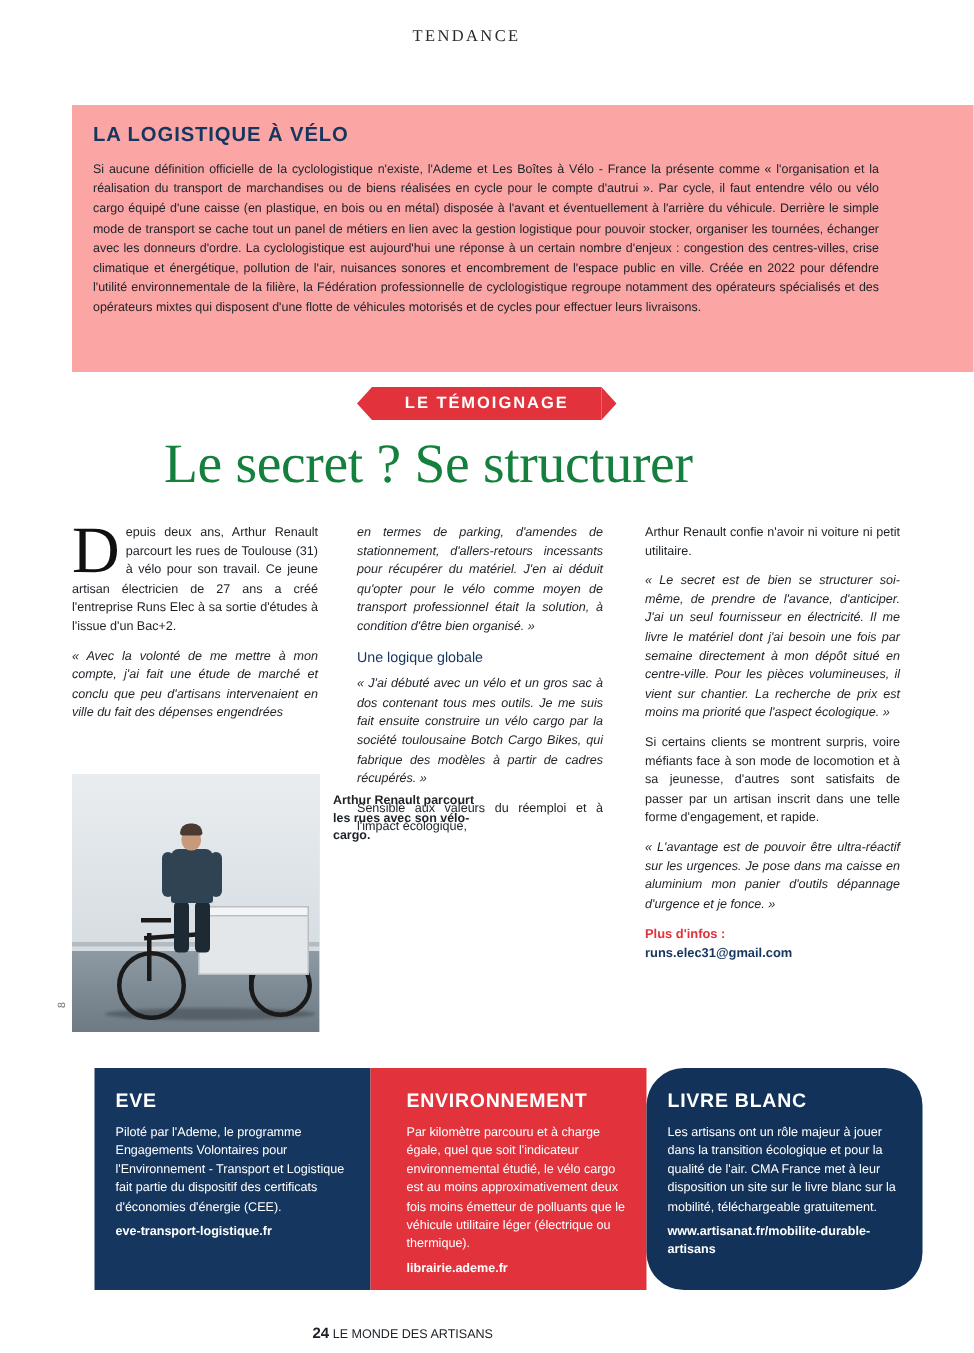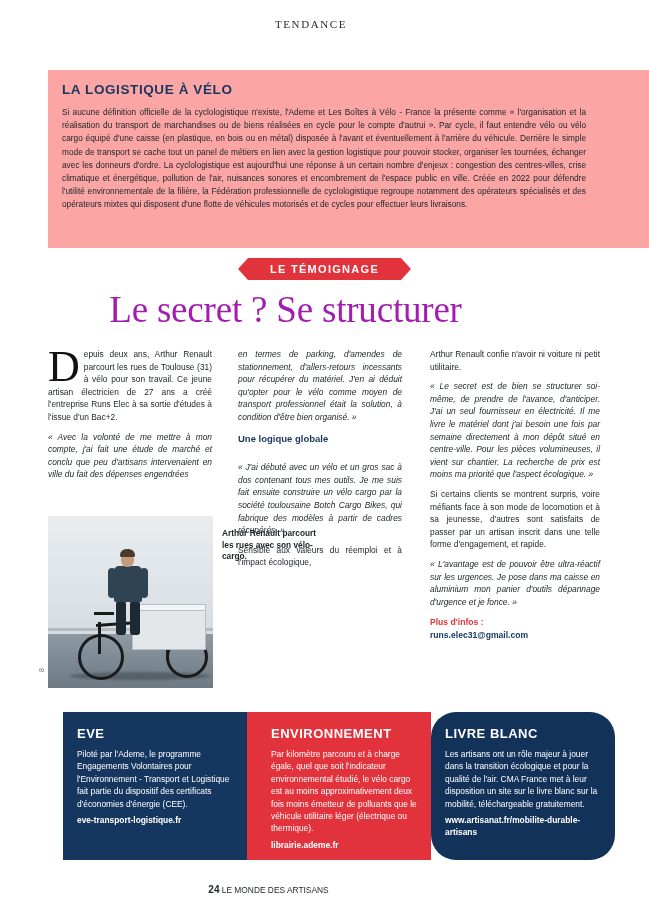--- a/index.html
+++ b/index.html
@@ -105,21 +105,21 @@
   
   .headline {
     position: absolute;
     left: 0;
     top: 288px;
     width: 571px;
     text-align: center;
     font-family: "Liberation Serif", serif;
     font-size: 37px;
     letter-spacing: -0.2px;
-    color: #a21caf;
+    color: #15803d;
   }
 
   
   .col {
     position: absolute;
     top: 348px;
     font-family: "Liberation Sans", sans-serif;
     font-size: 8.4px;
     line-height: 12.6px;
     text-align: justify;
@@ -133,24 +133,24 @@
     float: left;
     font-family: "Liberation Serif", serif;
     font-size: 44px;
     line-height: 34px;
     padding: 2px 4px 0 0;
     color: #111111;
   }
   .ital { font-style: italic; }
   .subhead {
     font-family: "Liberation Sans", sans-serif;
-    font-weight: bold;
+    font-weight: normal;
     font-size: 9.5px;
     color: #15365f;
-    margin: 9px 0 16px 0;
+    margin: 9px 0 4px 0;
   }
   .p { margin: 0 0 7px 0; }
 
   .contact-lead {
     font-family: "Liberation Sans", sans-serif;
     font-weight: bold;
     font-size: 8.6px;
     color: #e2323b;
     margin-top: 8px;
   }

